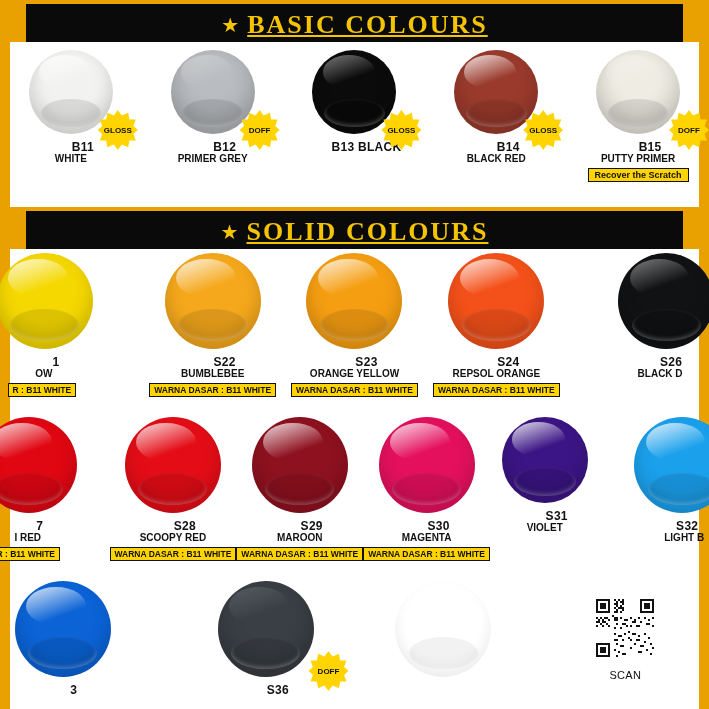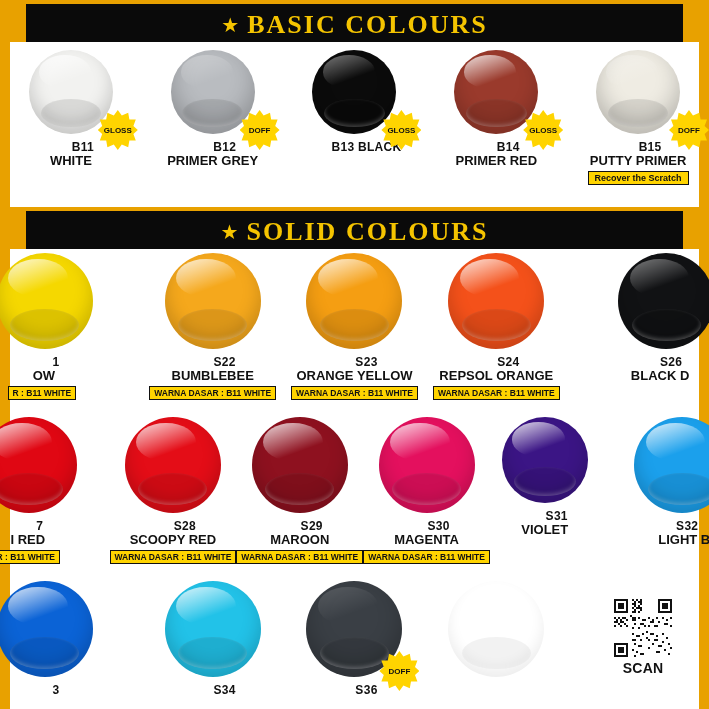--- a/index.html
+++ b/index.html
@@ -15,21 +15,21 @@
     position:absolute;left:0;width:709px;
     background:#0a0a0a;
     border-top:4px solid #e8a100;
     border-bottom:4px solid #e8a100;
     display:flex;align-items:center;justify-content:center;
   }
   .banner-inner{display:flex;align-items:center;gap:8px;}
   .banner-star{color:#f5c400;font-size:20px;line-height:1;}
   .banner-title{
     color:#f5c400;font-family:"Liberation Serif", serif;
-    font-weight:bold;font-size:26px;letter-spacing:2px;
+    font-weight:bold;font-size:26px;letter-spacing:2px;text-decoration:underline;
   }
   .banner-side{
     position:absolute;top:0;bottom:0;width:26px;background:#e8a100;
   }
   .banner-side.left{left:0;}
   .banner-side.right{right:0;}
 
   
   .panel{position:absolute;left:0;width:709px;background:#ffffff;}
   .panel-frame{
@@ -57,21 +57,21 @@
     position:absolute;left:14%;bottom:8%;width:72%;height:34%;
     border-radius:50%;
     background:rgba(0,0,0,.10);
     box-shadow:0 -2px 4px rgba(255,255,255,.25) inset;
   }
   .blob.dark .gloss{background:linear-gradient(160deg, rgba(255,255,255,.45), rgba(255,255,255,0) 65%);}
   .blob.matte{box-shadow:inset 0 -12px 22px rgba(0,0,0,.22);}
   .blob.matte .gloss{opacity:.35;}
 
   .code{font-size:12px;font-weight:bold;color:#111;margin-top:6px;text-align:center;letter-spacing:.3px;padding-left:24px;}
-  .name{font-size:13px;font-weight:bold;color:#111;text-align:left;line-height:1.05;}
+  .name{font-size:10px;font-weight:bold;color:#111;text-align:left;line-height:1.05;}
 
   .ultra{
     background:#111;color:#fff;font-size:11px;font-weight:bold;
     padding:1px 8px;margin-top:1px;text-align:center;
   }
   .ultra small{display:block;font-size:9px;font-weight:bold;color:#fff;}
 
   .base-tag{
     background:#ffd400;border:1px solid #111;color:#111;
     font-size:8.5px;font-weight:bold;padding:1px 4px;margin-top:3px;
@@ -87,21 +87,21 @@
     position:absolute;width:40px;height:40px;
     display:flex;align-items:center;justify-content:center;
     background:#ffd400;color:#111;font-size:8px;font-weight:bold;
     clip-path:polygon(50% 0%,60% 14%,76% 7%,79% 24%,95% 24%,89% 40%,100% 50%,89% 60%,95% 76%,79% 76%,76% 93%,60% 86%,50% 100%,40% 86%,24% 93%,21% 76%,5% 76%,11% 60%,0% 50%,11% 40%,5% 24%,21% 24%,24% 7%,40% 14%);
   }
 
   
   .qr-box{position:absolute;display:flex;flex-direction:column;align-items:center;}
   .qr{width:58px;height:58px;background:#fff;position:relative;}
   .qr svg{display:block;}
-  .scan-label{font-size:14px;font-weight:bold;color:#111;margin-top:3px;letter-spacing:.3px;}
+  .scan-label{font-size:11px;font-weight:normal;color:#111;margin-top:12px;letter-spacing:.3px;}
 </style>
 </head>
 <body>
 
 <div class="page">
 
   <div class="banner" style="top:0px;height:42px;">
     <div class="banner-side left"></div>
     <div class="banner-side right"></div>
     <div class="banner-inner">
@@ -160,21 +160,21 @@
         <div class="blob-wrap">
           <div class="blob" style="width:84px;height:84px;background:#9a3a2c;">
             <div class="gloss"></div>
               <div class="lip"></div>
           </div>
           <div class="burst" style="right:4px;bottom:-16px;">
             <span>GLOSS</span>
           </div>
         </div>
         <div class="code">B14</div>
-        <div class="name">PRIMER RED</div>
+        <div class="name">BLACK RED</div>
       </div>
 
       <div class="cell">
         <div class="blob-wrap">
           <div class="blob matte" style="width:84px;height:84px;background:#efece3;">
             <div class="gloss"></div>
               <div class="lip"></div>
           </div>
           <div class="burst" style="right:0px;bottom:-16px;">
             <span>DOFF</span>
@@ -326,29 +326,20 @@
 
     <div class="row" style="top:332px;">
       <div class="cell">
         <div class="blob-wrap">
             <div class="blob" style="width:96px;height:96px;background:#0b63d6;margin-left:-52px;">
               <div class="gloss"></div>
               <div class="lip"></div>
             </div>
           </div>
         <div class="code" style="margin-left:-54px;">3</div>
-      </div>
-      <div class="cell">
-        <div class="blob-wrap">
-            <div class="blob" style="width:96px;height:96px;background:#22c2e8;">
-              <div class="gloss"></div>
-              <div class="lip"></div>
-            </div>
-          </div>
-        <div class="code">S34</div>
       </div>
       <div class="cell">
         <div class="blob-wrap">
           <div class="blob matte dark" style="width:96px;height:96px;background:#3a3f45;">
               <div class="gloss"></div>
               <div class="lip"></div>
             </div>
           <div class="burst" style="right:6px;bottom:-14px;">
             <span>DOFF</span>
           </div>

